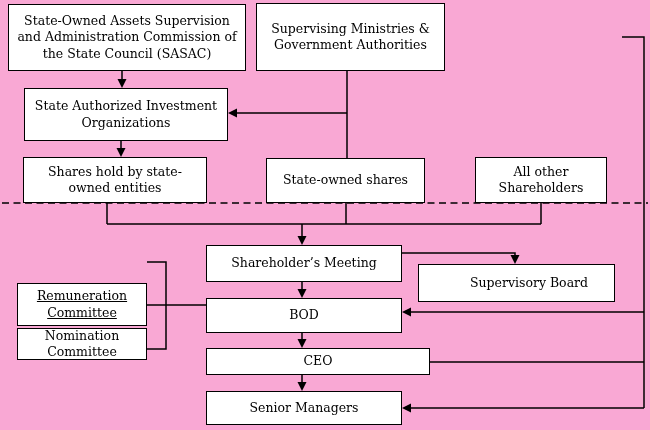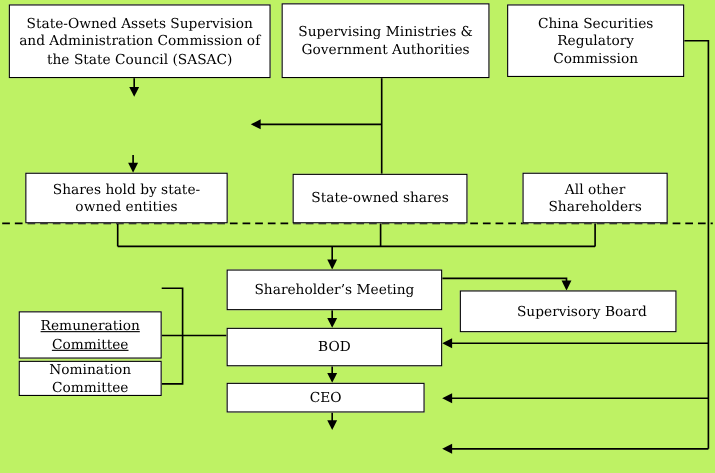--- a/index.html
+++ b/index.html
@@ -1,20 +1,20 @@
 <!DOCTYPE html>
 <html><head>
 <meta charset="utf-8">
 <style>
   html, body { margin: 0; padding: 0; background: #ffffff; }
   #canvas {
     position: relative;
     width: 650px;
     height: 430px;
-    background: #bef264;
+    background: #f9a8d4;
     font-family: "DejaVu Serif", "Liberation Serif", serif;
     overflow: hidden;
   }
   #connectors {
     position: absolute;
     left: 0; top: 0;
     z-index: 0;
   }
   .node {
     position: absolute;
@@ -38,21 +38,21 @@
   #n-saio         { left: 24px;  top: 88px;  width: 204px; height: 53px; }
   #n-shares-hold  { left: 23px;  top: 157px; width: 184px; height: 46px; }
   #n-state-shares { left: 266px; top: 158px; width: 159px; height: 45px; }
   #n-other-sh     { left: 475px; top: 157px; width: 132px; height: 46px; }
   #n-audit        { left: 17px;  top: 238px; width: 130px; height: 45px; }
   #n-remun        { left: 17px;  top: 283px; width: 130px; height: 43px; text-decoration: underline; }
   #n-nomin        { left: 17px;  top: 328px; width: 130px; height: 32px; }
   #n-meeting      { left: 206px; top: 245px; width: 196px; height: 37px; }
   #n-supboard     { left: 418px; top: 264px; width: 197px; height: 38px; padding-left: 25px; }
   #n-bod          { left: 206px; top: 298px; width: 196px; height: 35px; }
-  #n-ceo          { left: 206px; top: 348px; width: 180px; height: 27px; justify-content: center; }
+  #n-ceo          { left: 206px; top: 348px; width: 224px; height: 27px; justify-content: center; }
   #n-senior       { left: 206px; top: 391px; width: 196px; height: 34px; }
   svg line, svg polyline { stroke: #000000; stroke-width: 1.5; fill: none; }
   svg polygon { fill: #000000; stroke: none; }
 </style>
 </head>
 <body>
 
 <div id="canvas">
 
   <svg id="connectors" width="650" height="430" viewBox="0 0 650 430">
@@ -101,24 +101,23 @@
 
   <div class="node" id="n-sasac">
     <span>State-Owned Assets Supervision
 and Administration Commission of
 the State Council (SASAC)</span>
   </div>
   <div class="node" id="n-ministries">
     <span>Supervising Ministries &amp;
 Government Authorities</span>
   </div>
-  <div class="node" id="n-csrc">
-    <span>China Securities
-Regulatory
-Commission</span>
+  <div class="node" id="n-saio">
+    <span>State Authorized Investment
+Organizations</span>
   </div>
   <div class="node" id="n-state-shares">
     <span>State-owned shares</span>
   </div>
   <div class="node" id="n-shares-hold">
     <span>Shares hold by state-
 owned entities</span>
   </div>
   <div class="node" id="n-other-sh">
     <span>All other
@@ -137,14 +136,17 @@
   </div>
   <div class="node" id="n-supboard">
     <span>Supervisory Board</span>
   </div>
   <div class="node" id="n-bod">
     <span>BOD</span>
   </div>
   <div class="node" id="n-ceo">
     <span>CEO</span>
   </div>
+  <div class="node" id="n-senior">
+    <span>Senior Managers</span>
+  </div>
 
 </div>
 
 </body></html>

